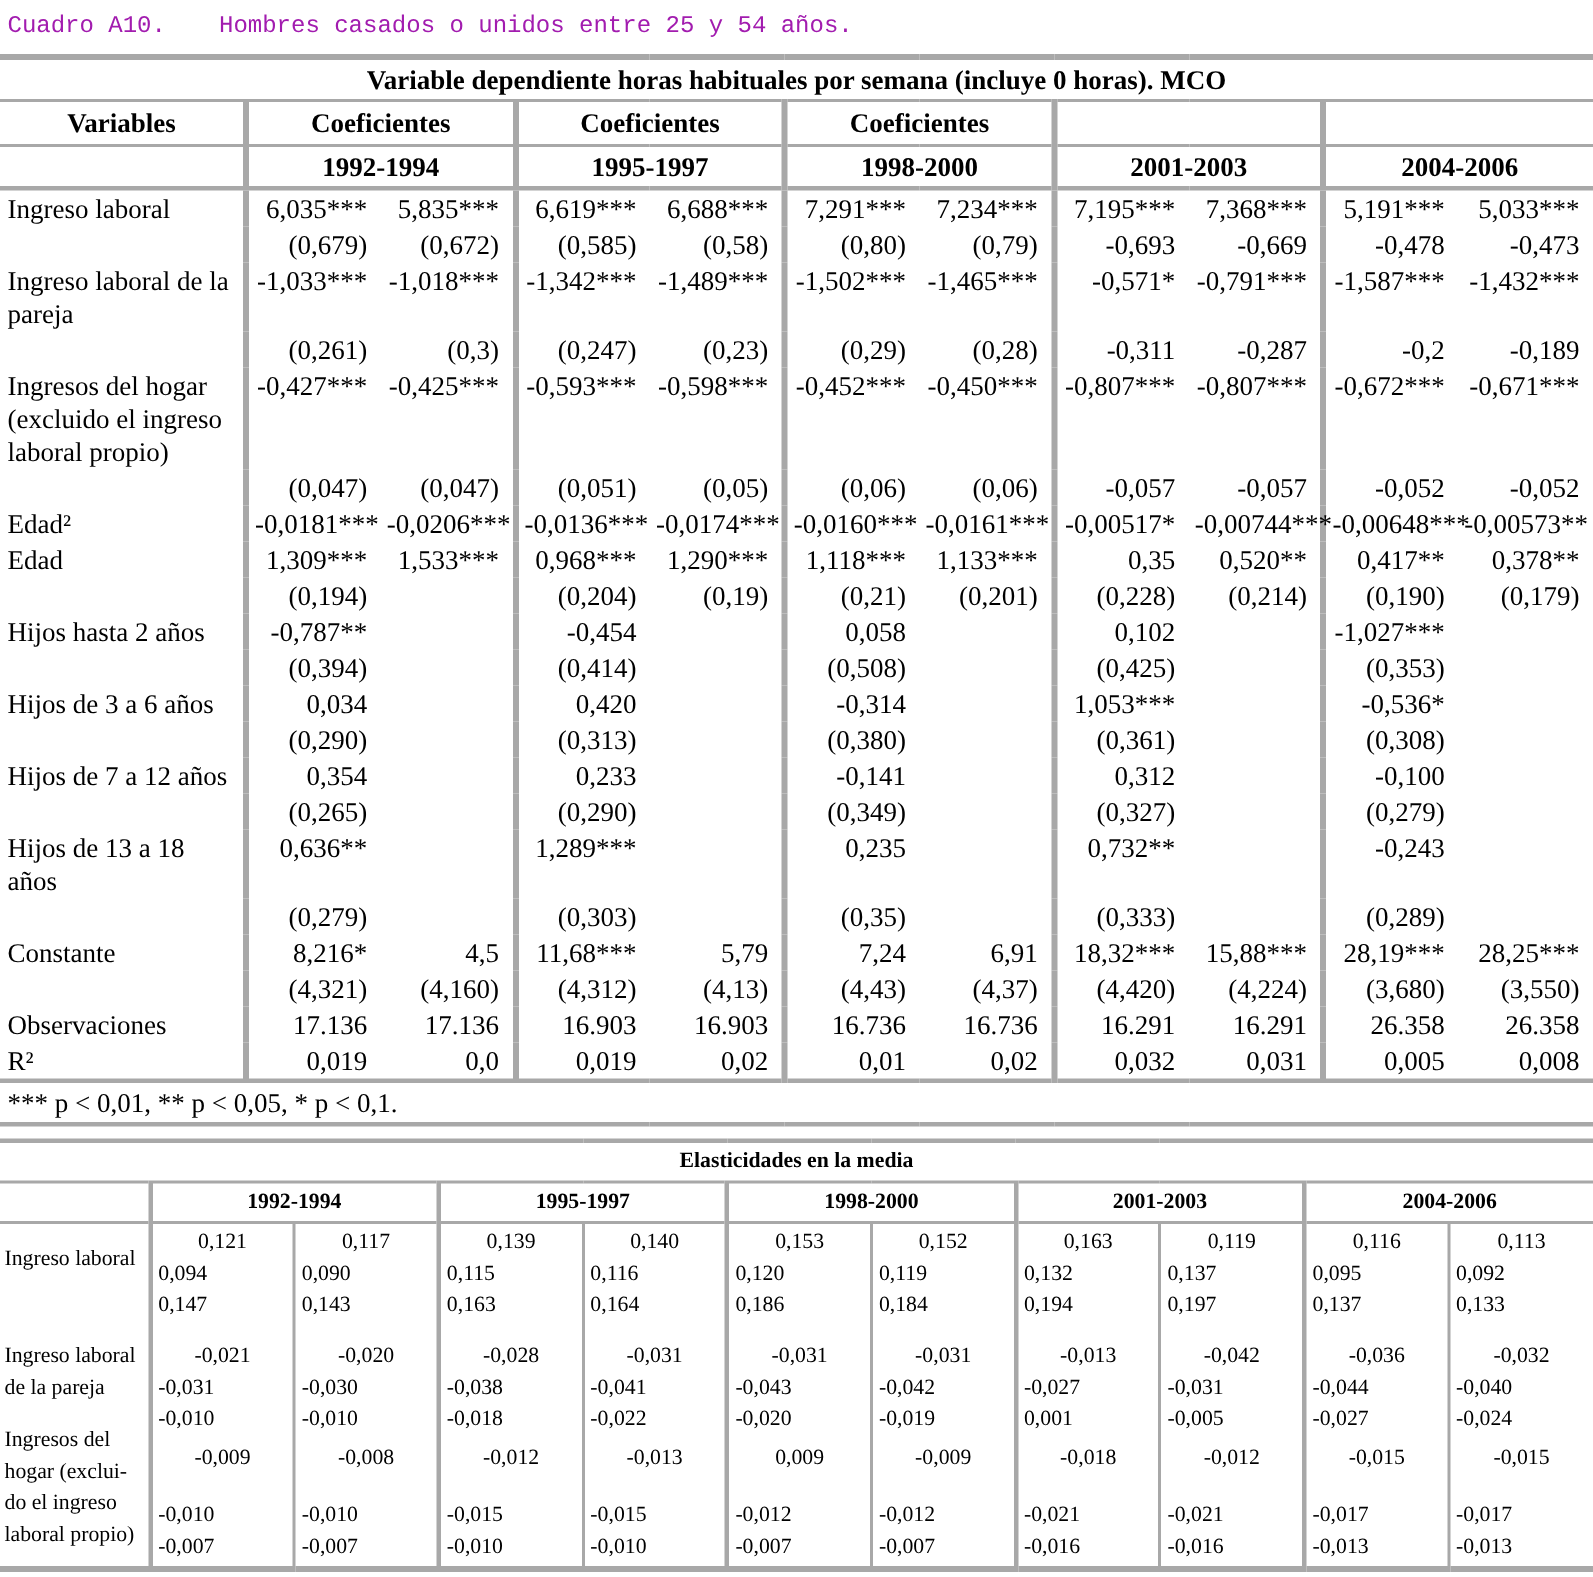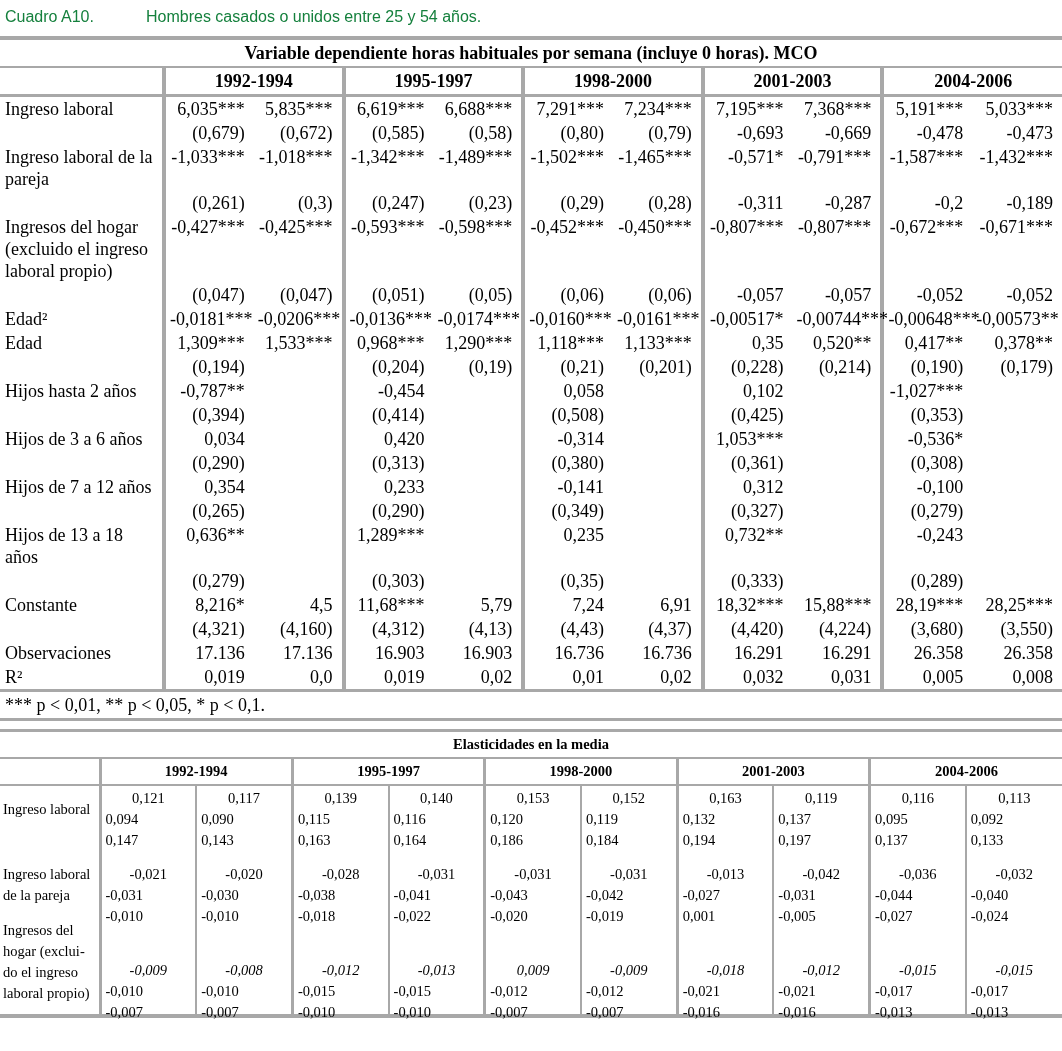--- a/index.html
+++ b/index.html
@@ -2,22 +2,22 @@
 <html><head>
 <meta charset="utf-8">
 <style>
   * { box-sizing: border-box; }
   html, body { margin: 0; padding: 0; background: #ffffff; }
   body {
     width: 1062px; height: 1051px; overflow: hidden;
     font-family: "Liberation Serif", serif; color: #000;
   }
   .title {
-    font-family: Liberation Sans, sans-serif;
-    font-size: 16px; color: #15803d;
+    font-family: Liberation Mono, monospace;
+    font-size: 16px; color: #a21caf;
     padding: 7px 0 9px 5px; line-height: 20px;
   }
   .title .num { display: inline-block; width: 141px; }
 
   table { border-collapse: collapse; table-layout: fixed; width: 1062px; }
 
   
   .reg { font-size: 18px; }
   .reg th, .reg td { font-weight: normal; line-height: 22px; padding: 1px 4px; }
   .reg .dep-hdr {
@@ -46,40 +46,48 @@
   .elast td.sub.g, .elast .years-row th.g { border-left: 3px solid #a8a8a8; }
   .elast tbody tr:last-child td { border-bottom: 4px solid #a8a8a8; }
   .elast .elbl { text-align: left; vertical-align: top; padding: 2px 2px 0 3px; overflow-wrap: break-word; }
   .ecell { display: flex; flex-direction: column; }
   .ecell .pt { text-align: center; padding-top: 2px; }
   .ecell .ci { display: flex; justify-content: space-between; padding: 0 4px; flex-direction: column; }
   tr.er1 .ecell { height: 76px; }
   tr.er2 .ecell { height: 56px; }
   tr.er3 .ecell { height: 96px; }
   tr.er1 .elbl { padding-top: 13px; }
-  tr.er3 .pt { margin-top: 40px; font-style: italic; }
+  tr.er3 .pt { margin-top: 12px; }
   tr.er3 .ci { margin-top: auto; margin-bottom: 2px; }
 </style>
 </head>
 <body>
 
 <div>
 
   <div class="title">
     <span class="num">Cuadro A10.</span><span>Hombres casados o unidos entre 25 y 54 años.</span>
   </div>
 
   <table class="reg">
     <colgroup>
       <col style="width:164px">
       <col span="10" style="width:89.8px">
     </colgroup>
     <thead>
       <tr>
         <th class="dep-hdr" colspan="11">Variable dependiente horas habituales por semana (incluye 0 horas). MCO</th>
+      </tr>
+      <tr class="coef-row">
+        <th class="lbl">Variables</th>
+        <th class="g" colspan="2">Coeficientes</th>
+        <th class="g" colspan="2">Coeficientes</th>
+        <th class="g" colspan="2">Coeficientes</th>
+        <th class="g" colspan="2"></th>
+        <th class="g" colspan="2"></th>
       </tr>
       <tr class="years-row">
         <th class="lbl"></th>
         <th class="g" colspan="2">1992-1994</th>
         <th class="g" colspan="2">1995-1997</th>
         <th class="g" colspan="2">1998-2000</th>
         <th class="g" colspan="2">2001-2003</th>
         <th class="g" colspan="2">2004-2006</th>
       </tr>
     </thead>

